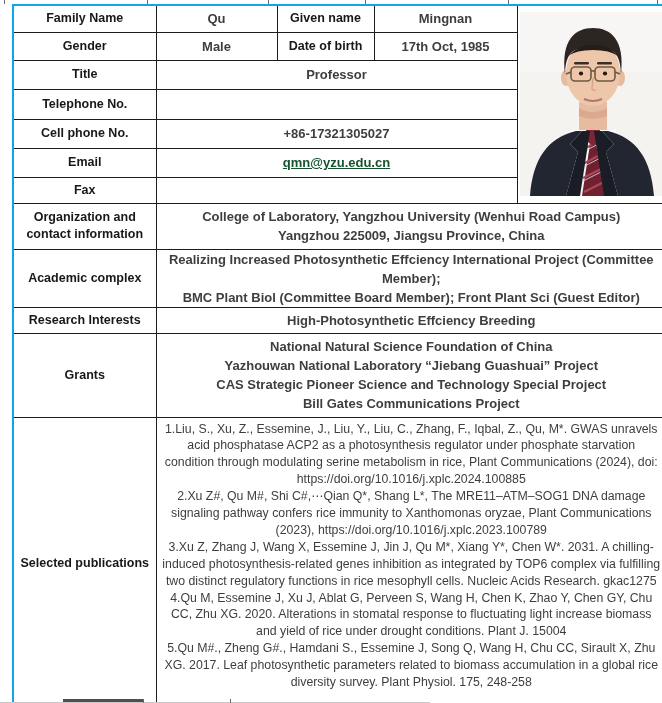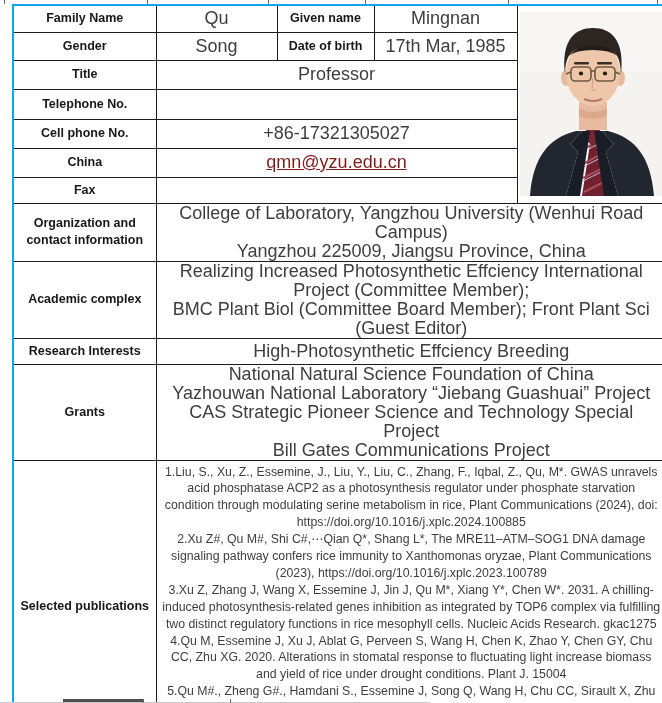--- a/index.html
+++ b/index.html
@@ -17,31 +17,31 @@
   .doc-table th,.doc-table td{
     border:1px solid #1c1c1c;
     padding:0 4px;
     overflow:hidden;
   }
   th.label{
     font-weight:bold;color:#181818;font-size:12.5px;line-height:17px;
     text-align:center;vertical-align:middle;
   }
   td.value{
-    color:#3e3e3e;font-size:18px;line-height:19px;
-    text-align:center;vertical-align:middle;
+    color:#3e3e3e;font-size:13px;line-height:19px;
+    text-align:center;vertical-align:middle;font-weight:bold;
   }
   td.value .line{display:block;}
   td.photo-cell{padding:0;vertical-align:top;text-align:center;background:#ffffff;}
   td.pubs{
     text-align:center;vertical-align:top;
     color:#3e3e3e;font-size:12.3px;line-height:16.9px;
     padding:3px 5px 2px 5px;
   }
-  a.email-link{color:#7f1d1d;text-decoration:underline;cursor:pointer;}
+  a.email-link{color:#14532d;text-decoration:underline;cursor:pointer;}
   
   .top-tick{position:absolute;top:0;width:1px;height:4px;background:#6a6a6a;}
   .bottom-line{position:absolute;height:1px;background:#c9c9c9;}
   .bottom-dark{position:absolute;height:3px;background:#4f4f4f;}
   .photo-wrap{margin:6px auto 0 auto;width:144px;height:184px;display:block;}
 </style>
 </head>
 <body>
 
 <div class="top-tick" style="left:4px"></div>
@@ -119,38 +119,38 @@
 
         <path d="M10,184 C13,146 28,126 56,119 L62,119 L50,132 L58,140 L46,184 Z" fill="#222631"></path>
         <path d="M134,184 C131,146 116,126 88,119 L82,119 L94,132 L86,140 L98,184 Z" fill="#222631"></path>
         <path d="M46,184 L58,140 L50,132 L62,119 L70,119 L60,184 Z" fill="#1a1d26"></path>
         <path d="M98,184 L86,140 L94,132 L82,119 L74,119 L84,184 Z" fill="#1a1d26"></path>
       </svg>
     </td>
   </tr>
   <tr style="height:28px">
     <th class="label">Gender</th>
-    <td class="value">Song</td>
+    <td class="value">Male</td>
     <th class="label">Date of birth</th>
-    <td class="value">17th Mar, 1985</td>
+    <td class="value">17th Oct, 1985</td>
   </tr>
   <tr style="height:29px">
     <th class="label">Title</th>
     <td class="value" colspan="3">Professor</td>
   </tr>
   <tr style="height:30px">
     <th class="label">Telephone No.</th>
     <td class="value" colspan="3"></td>
   </tr>
   <tr style="height:29px">
     <th class="label">Cell phone No.</th>
     <td class="value" colspan="3">+86-17321305027</td>
   </tr>
   <tr style="height:29px">
-    <th class="label">China</th>
+    <th class="label">Email</th>
     <td class="value" colspan="3">
       <a class="email-link">qmn@yzu.edu.cn</a>
     </td>
   </tr>
   <tr style="height:26px">
     <th class="label">Fax</th>
     <td class="value" colspan="3"></td>
   </tr>
   <tr style="height:46px">
     <th class="label">Organization and contact information</th>

